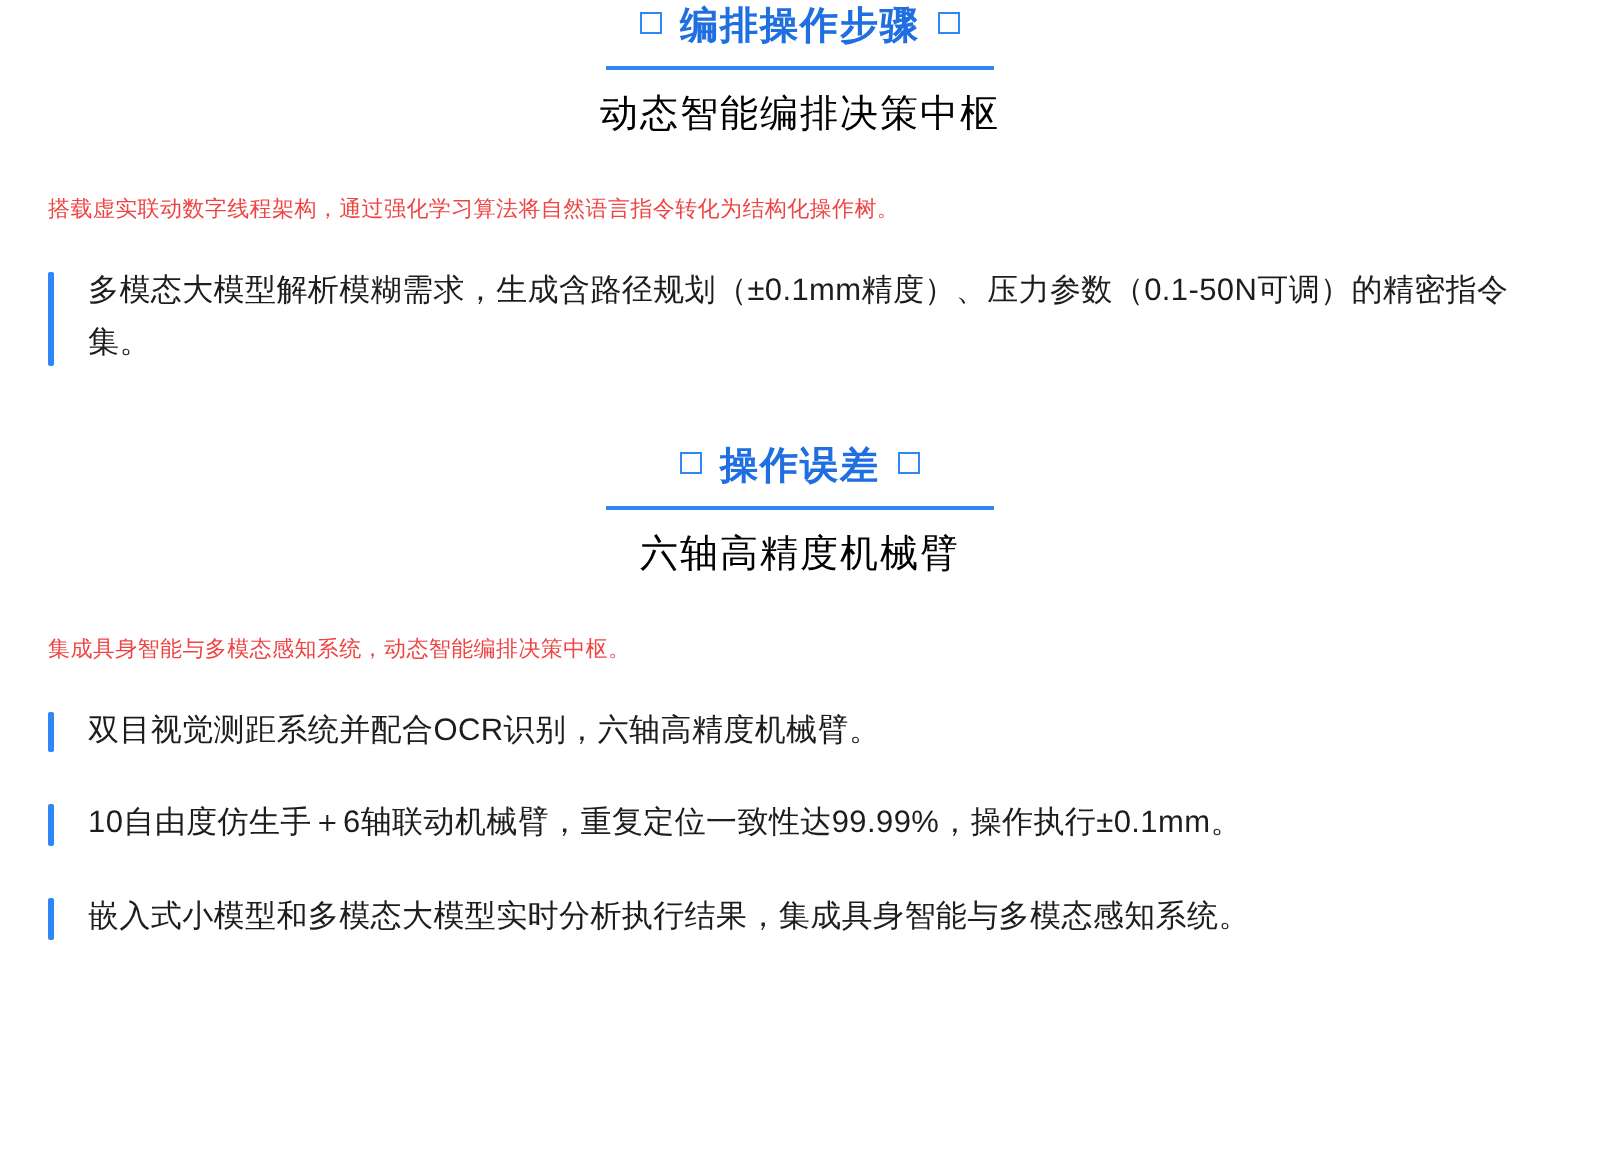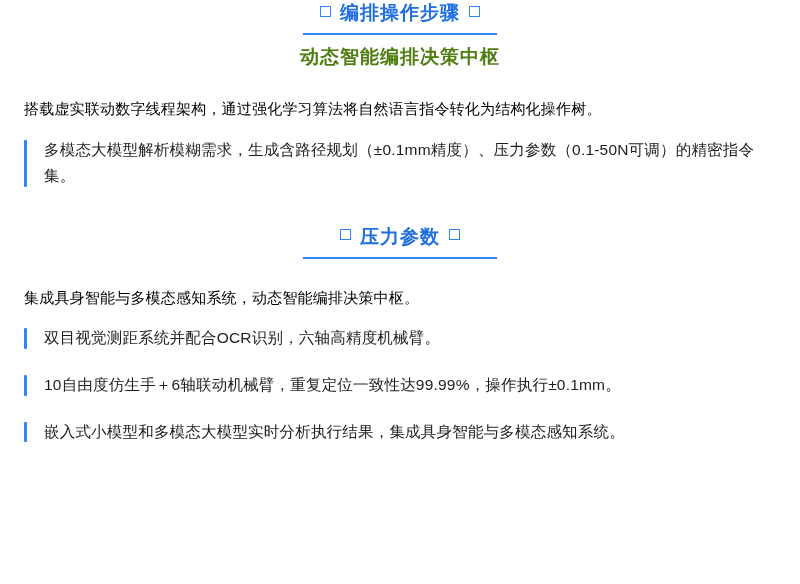--- a/index.html
+++ b/index.html
@@ -49,35 +49,35 @@
     vertical-align: middle;
   }
   .rule {
     width: 194px;
     height: 2px;
     background: #2f86f6;
     margin: 7px auto 0 auto;
   }
   .subtitle {
     text-align: center;
-    color: #4d7c0f;
+    color: #000000;
     font-size: 19px;
-    font-weight: bold;
+    font-weight: normal;
     letter-spacing: 1px;
     margin-top: 9px;
   }
   .lead {
-    font-size: 15px;
-    color: #000000;
+    font-size: 11px;
+    color: #ef4444;
     line-height: 1.7;
     margin-top: 26px;
     letter-spacing: 0.2px;
   }
   .bullets {
-    margin-top: 4px;
+    margin-top: 18px;
   }
   .bullet {
     position: relative;
     padding-left: 20px;
     margin-bottom: 20px;
     font-size: 15.5px;
     line-height: 1.72;
     color: #1d1d1d;
     letter-spacing: 0.2px;
   }
@@ -113,23 +113,24 @@
     </div>
     <p class="lead">搭载虚实联动数字线程架构，通过强化学习算法将自然语言指令转化为结构化操作树。</p>
     <div class="bullets">
       <div class="bullet">多模态大模型解析模糊需求，生成含路径规划（±0.1mm精度）、压力参数（0.1-50N可调）的精密指令集。</div>
     </div>
   </div>
 
   <div class="section">
     <div class="section-head sec2-head">
       <div class="eyebrow">
-        <span class="sq"></span><span class="txt">压力参数</span><span class="sq"></span>
+        <span class="sq"></span><span class="txt">操作误差</span><span class="sq"></span>
       </div>
       <div class="rule"></div>
+      <div class="subtitle">六轴高精度机械臂</div>
     </div>
     <p class="lead">集成具身智能与多模态感知系统，动态智能编排决策中枢。</p>
     <div class="bullets">
       <div class="bullet">双目视觉测距系统并配合OCR识别，六轴高精度机械臂。</div>
       <div class="bullet">10自由度仿生手＋6轴联动机械臂，重复定位一致性达99.99%，操作执行±0.1mm。</div>
       <div class="bullet">嵌入式小模型和多模态大模型实时分析执行结果，集成具身智能与多模态感知系统。</div>
     </div>
   </div>
 
 </div>

